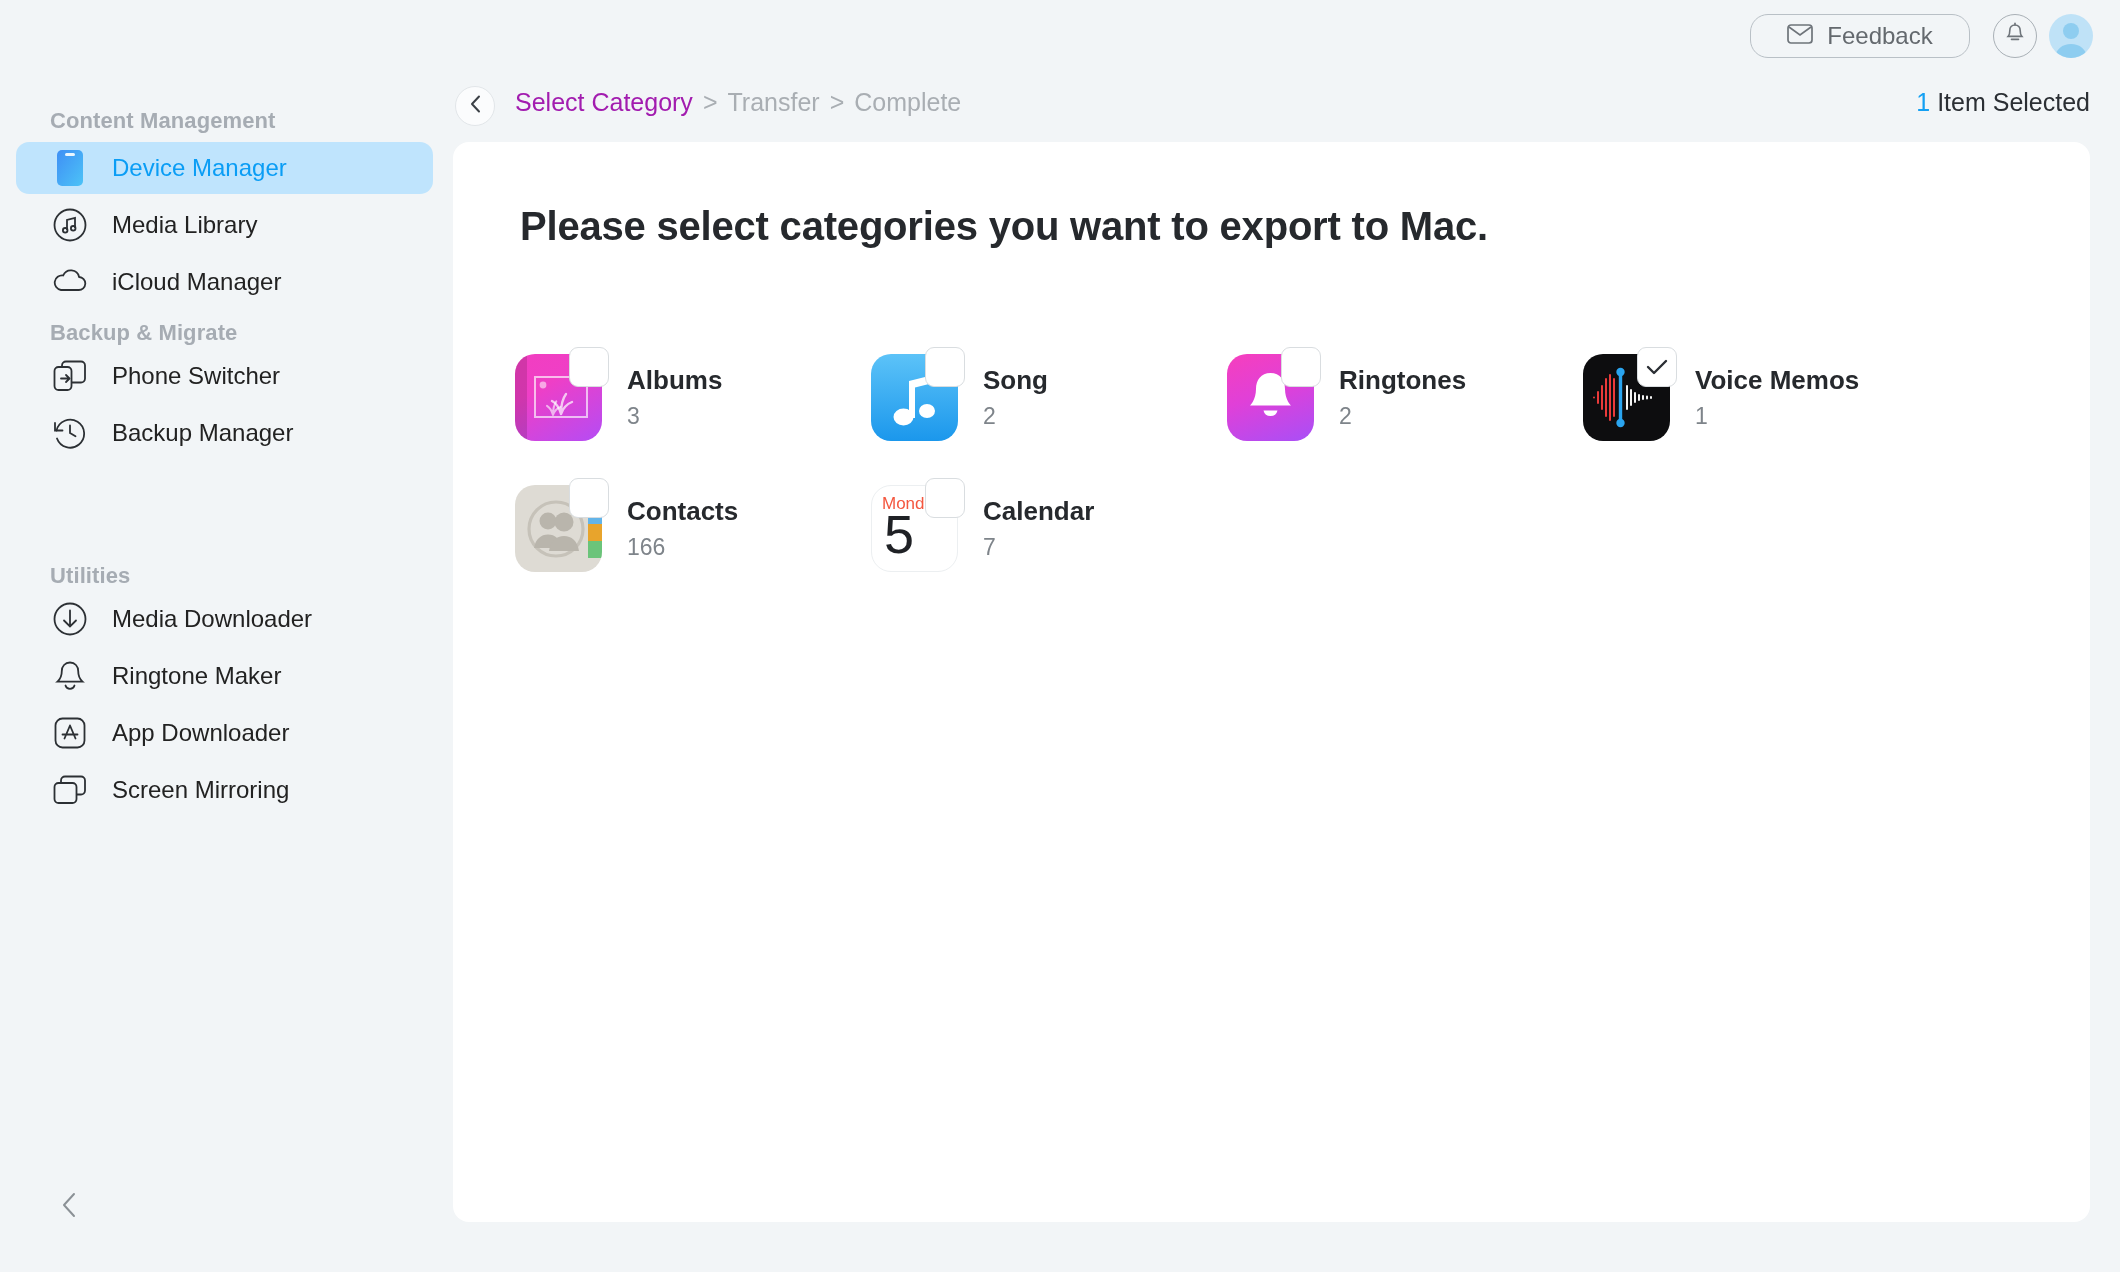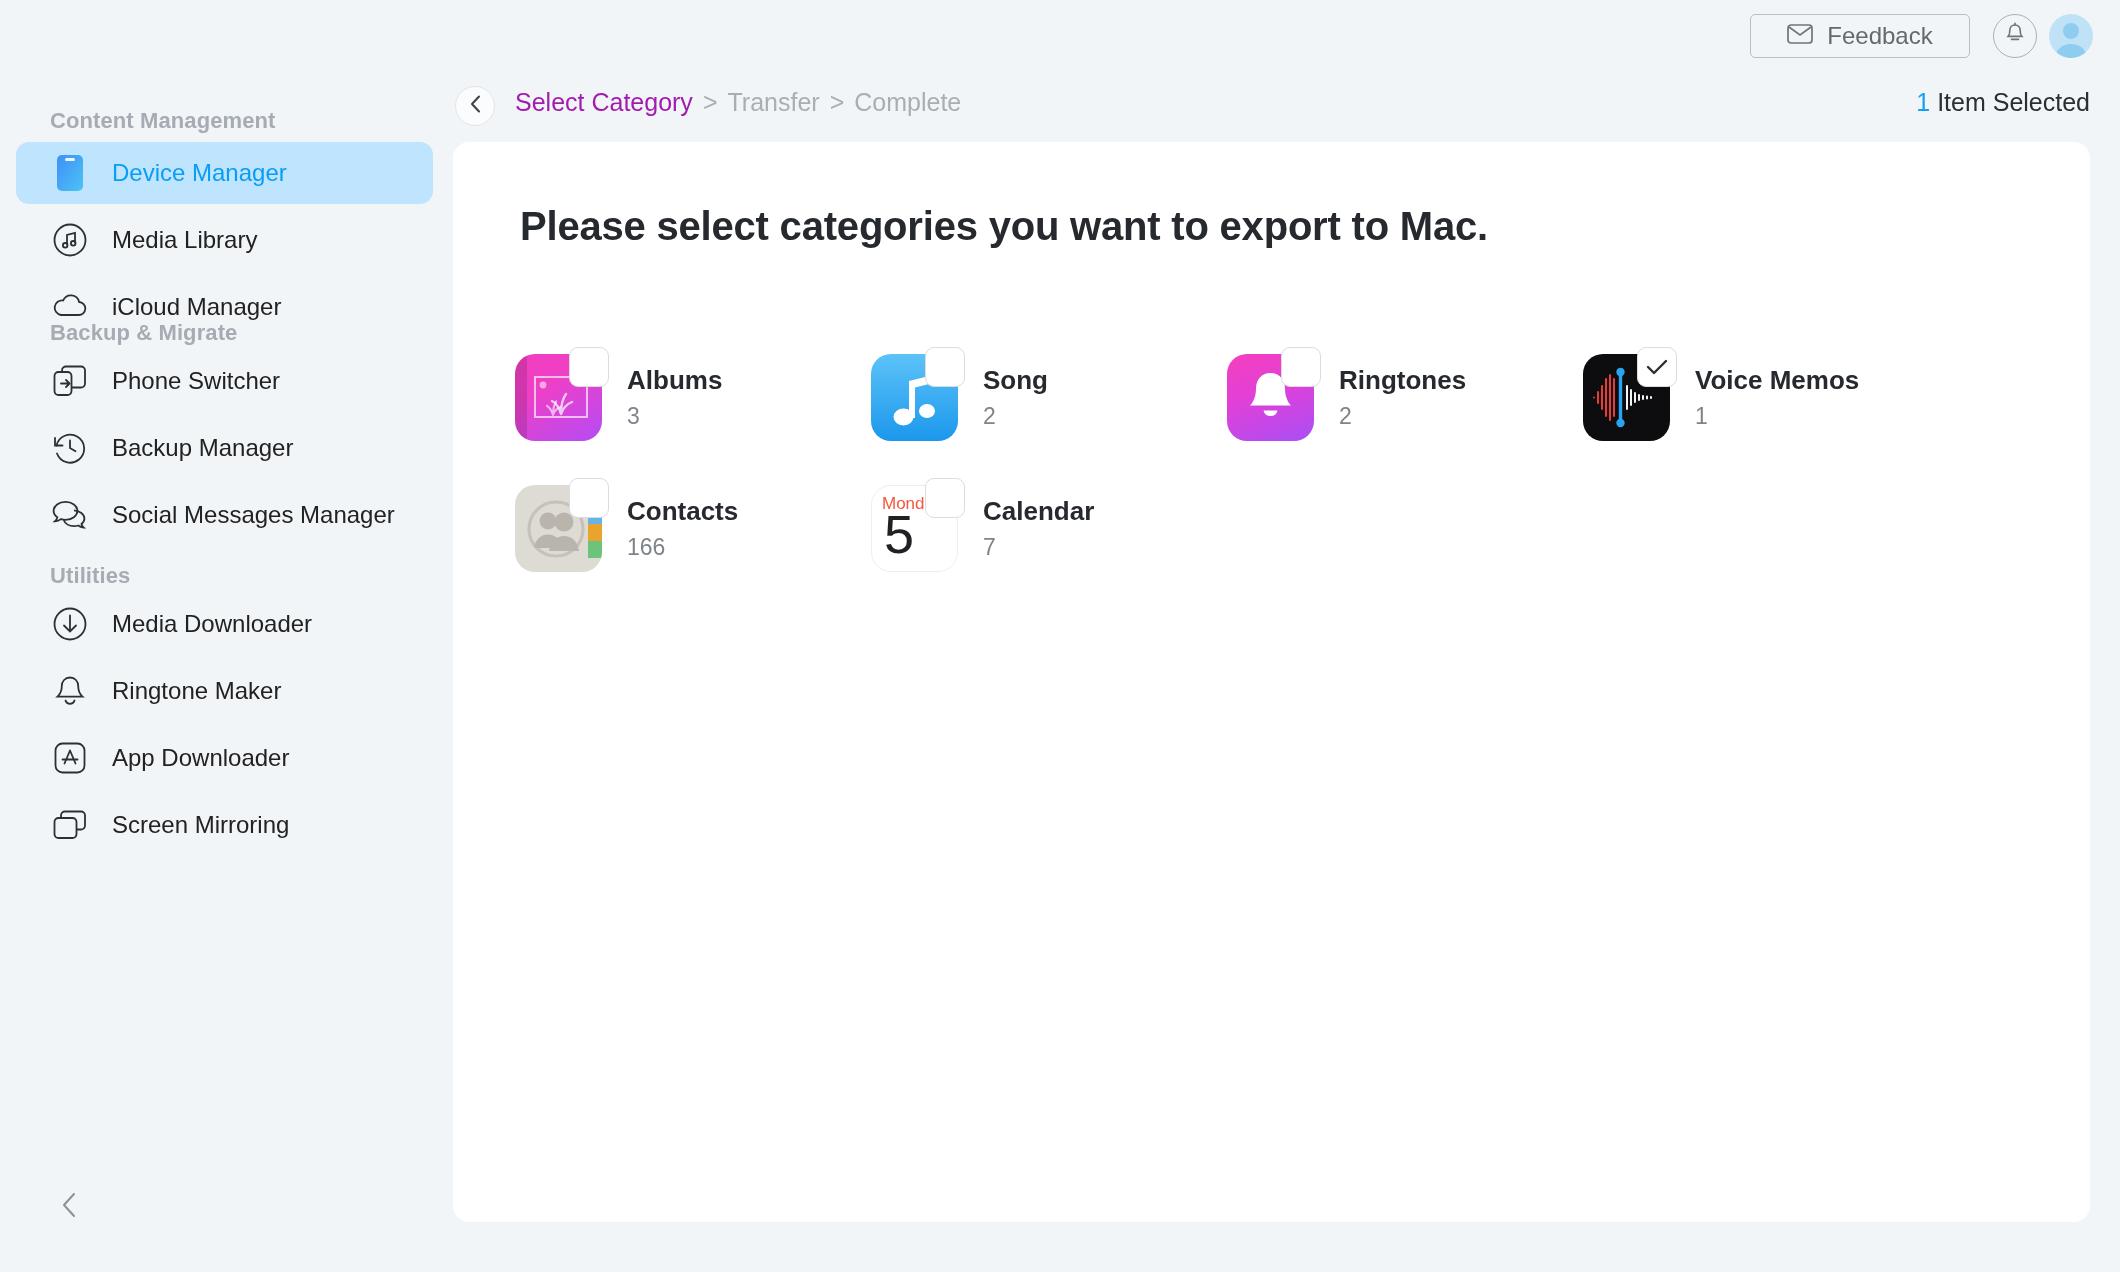--- a/index.html
+++ b/index.html
@@ -28,40 +28,40 @@
     position: absolute; top: 0; left: 0;
     width: 453px; height: 1272px;
     background: #f2f5f7;
   }
   .side-section {
     font-size: 22px; color: #a6acb3; font-weight: 700;
     padding-left: 50px; letter-spacing: .1px;
   }
   .side-item {
     display: flex; align-items: center;
-    height: 62px; margin: 0 20px 0 16px;
+    height: 52px; margin: 0 20px 0 16px;
     padding-left: 34px;
     border-radius: 13px;
     gap: 22px;
     color: #222; font-size: 24px;
   }
   .side-item.active { background: #bfe4fd; color: #0a9df5; }
   .side-item .ico { width: 40px; height: 40px; display: flex; align-items: center; justify-content: center; flex: 0 0 40px; }
   .side-item .ico svg { display: block; }
   .collapse-btn {
     position: absolute; left: 52px; bottom: 48px;
     width: 34px; height: 34px; display: flex; align-items: center; justify-content: center;
     color: #8b9196;
   }
 
   
   .feedback-btn {
     position: absolute; top: 14px; left: 1750px;
     width: 220px; height: 44px;
-    border: 1.5px solid #b9c0c6; border-radius: 5px;
+    border: 1.5px solid #b9c0c6; border-radius: 18px;
     display: flex; align-items: center; justify-content: center; gap: 14px;
     color: #64696e; font-size: 24px; background: transparent;
   }
   .bell-btn {
     position: absolute; top: 14px; left: 1993px;
     width: 44px; height: 44px; border: 1.7px solid #a9b0b6; border-radius: 50%;
     display: flex; align-items: center; justify-content: center;
     color: #6e747a;
   }
   .avatar {
@@ -273,29 +273,20 @@
         <span class="ico">
           <svg width="34" height="34" viewBox="0 0 34 34" fill="none" stroke="#2c3034" stroke-width="1.8" stroke-linecap="round">
             <path d="M3.5 14.5A14 14 0 1 1 4 22.5"></path>
             <path d="M2 7v7.5h7.5"></path>
             <path d="M17 9.5V17l5.5 3.2"></path>
           </svg>
         </span>
         <span>Backup Manager</span>
       </div>
 
-      <div class="side-item" style="margin-top:5px;">
-        <span class="ico">
-          <svg width="36" height="30" viewBox="0 0 36 30" fill="none" stroke="#2c3034" stroke-width="1.8">
-            <path d="M13.5 1.8C6.9 1.8 1.6 5.8 1.6 10.8c0 2.6 1.4 4.9 3.7 6.5-.2 1.6-1 2.9-2.3 4 2.4-.1 4.4-1 5.9-2.2 1.4.4 2.9.7 4.6.7 6.6 0 11.9-4 11.9-9S20.1 1.8 13.5 1.8z"></path>
-            <path d="M22 10.3c5.9.5 10.4 4 10.4 8.3 0 2.1-1.1 4-2.9 5.4.2 1.4.9 2.6 2 3.5-2.1-.1-3.9-.9-5.2-2-1.3.4-2.6.6-4.1.6-5 0-9.2-2.5-10.4-5.9"></path>
-          </svg>
-        </span>
-        <span>Social Messages Manager</span>
-      </div>
     </div>
 
     <div class="side-section" style="position:absolute;top:563px;">Utilities</div>
 
     <div style="position:absolute;top:593px;left:0;right:0;">
       <div class="side-item">
         <span class="ico">
           <svg width="34" height="34" viewBox="0 0 34 34" fill="none" stroke="#2c3034" stroke-width="1.8" stroke-linecap="round">
             <circle cx="17" cy="17" r="15.5"></circle>
             <path d="M17 8.5v16M11 18.5l6 6 6-6"></path>

